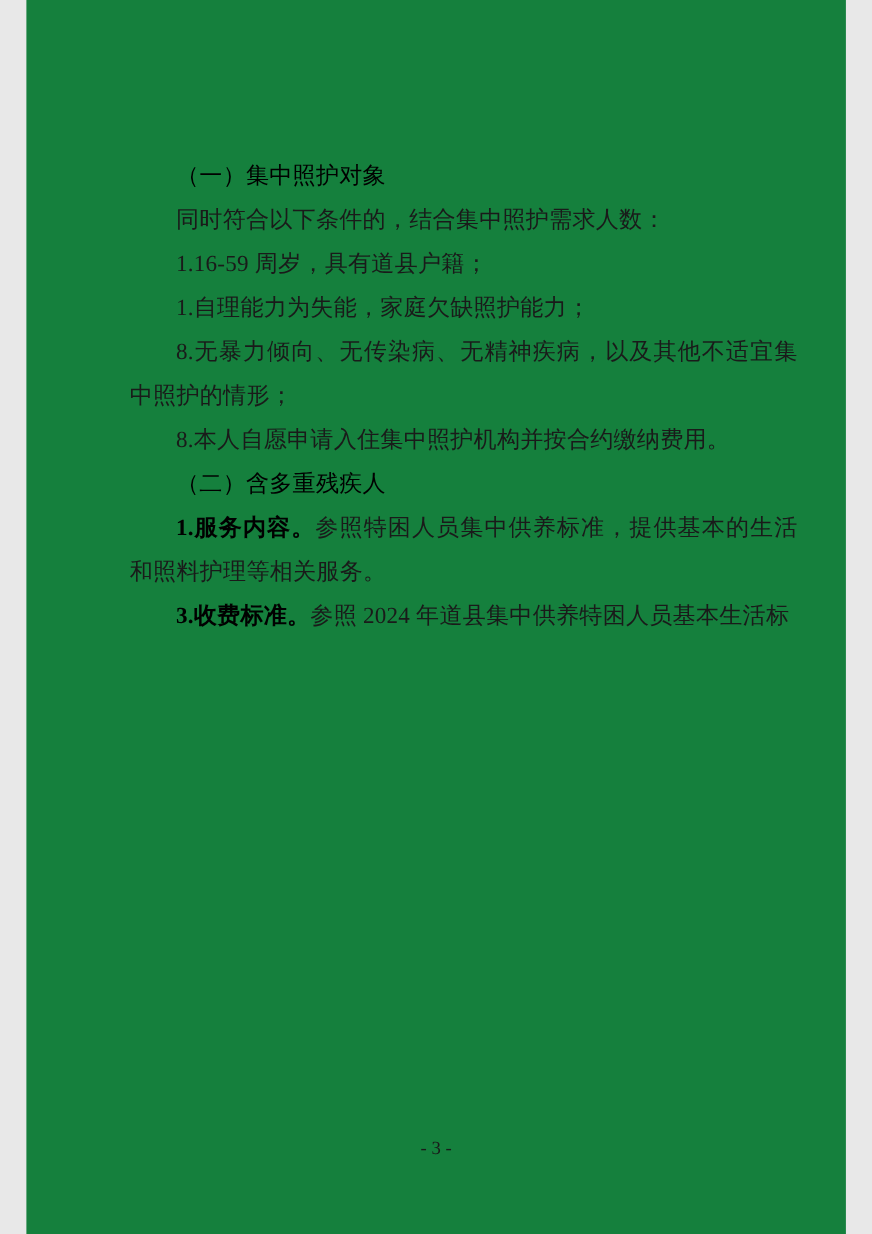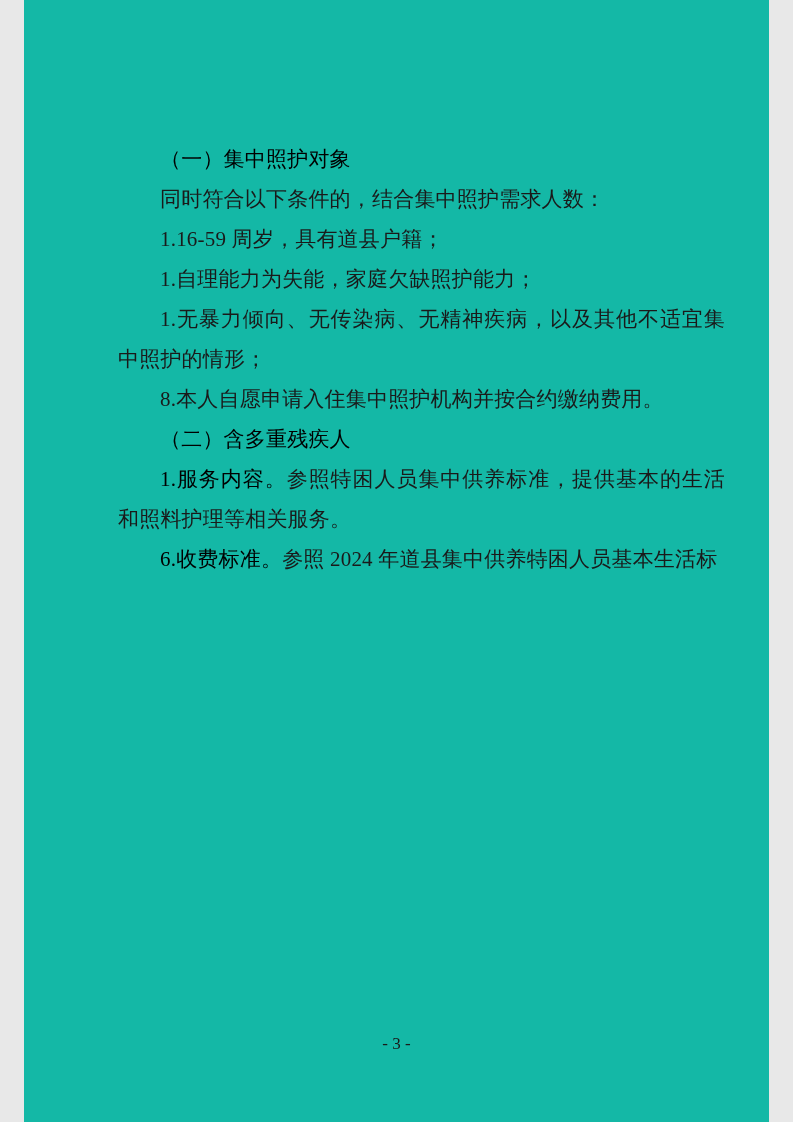--- a/index.html
+++ b/index.html
@@ -1,20 +1,20 @@
 <!DOCTYPE html>
 <html><head>
 <meta charset="utf-8">
 <style>
   html,body{margin:0;padding:0;background:#e8e8e8;}
   .page{
     position:relative;
     width:745px;height:1122px;
     margin:0 auto;
-    background:#14b8a6;
+    background:#15803d;
     overflow:hidden;
     color:#1a1a1a;
     font-family:"Liberation Serif","DejaVu Serif",serif;
   }
   .content{
     position:absolute;
     left:94px;top:139px;width:607px;
     font-size:21px;
     line-height:40px;
     text-align:justify;
@@ -26,21 +26,21 @@
     padding:0;
     text-indent:2em;
     font-size:21px;
     font-weight:normal;
   }
   .heading{
     font-weight:bold;
     color:#000000;
   }
   .lead{
-    font-weight:normal;
+    font-weight:bold;
     color:#000000;
   }
   .footer{
     position:absolute;
     top:1032px;left:0;width:100%;
     text-align:center;
     font-size:17px;
     line-height:24px;
     color:#1a1a1a;
     font-family:"Liberation Serif","DejaVu Serif",serif;
@@ -51,27 +51,27 @@
 
 <div class="page">
   <div class="content">
 
     <p class="heading">（一）集中照护对象</p>
 
     <p>同时符合以下条件的，结合集中照护需求人数：</p>
 
     <p>1.16-59 周岁，具有道县户籍；</p>
     <p>1.自理能力为失能，家庭欠缺照护能力；</p>
-    <p>1.无暴力倾向、无传染病、无精神疾病，以及其他不适宜集中照护的情形；</p>
+    <p>8.无暴力倾向、无传染病、无精神疾病，以及其他不适宜集中照护的情形；</p>
     <p>8.本人自愿申请入住集中照护机构并按合约缴纳费用。</p>
 
     <p class="heading">（二）含多重残疾人</p>
 
 
 
     <p><span class="lead">1.服务内容。</span><span>参照特困人员集中供养标准，提供基本的生活和照料护理等相关服务。</span></p>
 
-    <p><span class="lead">6.收费标准。</span><span>参照 2024 年道县集中供养特困人员基本生活标</span></p>
+    <p><span class="lead">3.收费标准。</span><span>参照 2024 年道县集中供养特困人员基本生活标</span></p>
 
   </div>
 
   <div class="footer">- 3 -</div>
 </div>
 
 </body></html>

